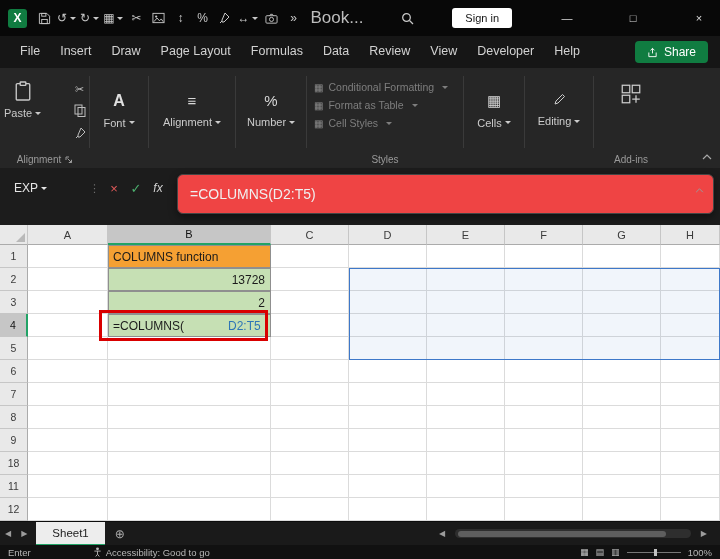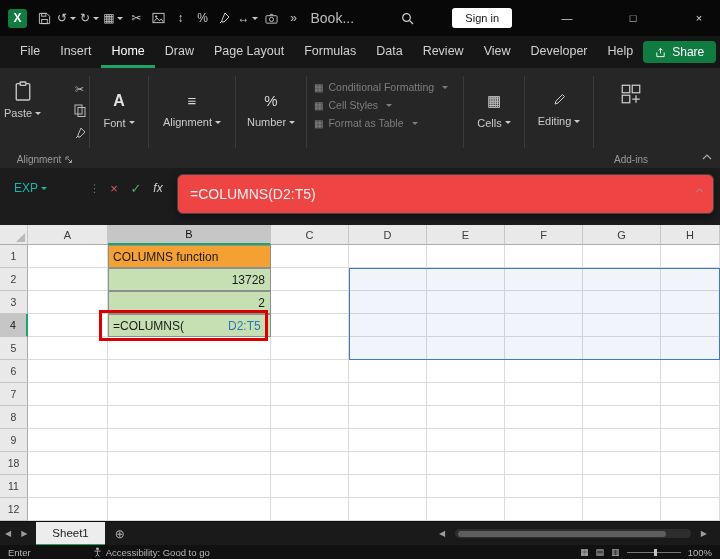--- a/index.html
+++ b/index.html
@@ -6,21 +6,21 @@
 html,body{width:720px;height:559px;}
 body{font-family:"Liberation Sans",sans-serif;background:#000;overflow:hidden;}
 .app{position:relative;width:720px;height:559px;overflow:hidden;background:#1E1E1E;}
 .g::before{content:attr(data-glyph);}
 .car{width:0;height:0;border-left:3px solid transparent;border-right:3px solid transparent;border-top:3.5px solid currentColor;margin-left:3px;display:inline-block;}
 
 
 .titlebar{position:absolute;top:0;left:0;width:720px;height:36px;background:#080808;display:flex;align-items:center;color:#C8C8C8;padding-left:8px;}
 .xlogo{width:19px;height:19px;background:var(--excel-green,#107C41);color:#fff;border-radius:3px;display:flex;align-items:center;justify-content:center;font-size:12px;font-weight:bold;margin-right:6px;}
 .tbi{display:inline-flex;align-items:center;justify-content:center;min-width:18px;height:24px;margin:0 2px;font-size:12px;color:#C8C8C8;}
-.book{font-size:14px;color:#BDBDBD;margin:0 6px;white-space:nowrap;}
+.book{font-size:17px;color:#BDBDBD;margin:0 6px;white-space:nowrap;}
 .tb-right{margin-left:auto;display:flex;align-items:center;height:36px;gap:24px;}
 .signin{background:#FFF;color:#141414;font-size:11px;padding:4px 13px;border-radius:3px;margin:0 10px;white-space:nowrap;}
 .winbtn{width:42px;height:36px;display:flex;align-items:center;justify-content:center;font-size:11px;color:#DCDCDC;}
 
 
 .menubar{position:absolute;top:36px;left:0;width:720px;height:32px;background:#161616;display:flex;align-items:stretch;padding-left:10px;color:#D2D2D2;font-size:12.5px;}
 .mtab{display:flex;align-items:center;padding:0 10px;border-bottom:3px solid transparent;white-space:nowrap;}
 .mtab.active{color:#FFF;border-bottom-color:var(--accent-green,#21A366);}
 .share-btn{margin-left:auto;margin-right:12px;align-self:center;background:var(--excel-green,#107C41);color:#fff;font-size:12px;display:flex;align-items:center;gap:6px;padding:4px 12px;border-radius:4px;white-space:nowrap;}
 
@@ -38,21 +38,21 @@
 .lblrow{display:flex;align-items:center;}
 .w-font{width:52px}.w-align{width:80px}.w-num{width:64px}.w-cells{width:54px}.w-edit{width:62px}
 .styles-col{display:flex;flex-direction:column;gap:6px;padding:9px 4px 0 4px;width:150px;}
 .stylerow{display:flex;align-items:center;gap:5px;font-size:10.5px;color:#7E7E7E;white-space:nowrap;}
 .stylerow .sic{font-size:10px;color:#8A8A8A;font-style:normal;}
 .addins{width:68px;display:flex;flex-direction:column;align-items:center;padding-top:12px;color:#CCC;}
 .collapse{position:absolute;right:8px;bottom:4px;color:#A8A8A8;}
 
 
 .fbar{position:absolute;top:168px;left:0;width:720px;height:57px;background:#1C1C1C;display:flex;align-items:flex-start;padding:6px 6px 0 8px;}
-.namebox{width:78px;height:28px;display:flex;align-items:center;color:#14b8a6;font-size:12px;padding:0 6px;}
+.namebox{width:78px;height:28px;display:flex;align-items:center;color:#e5e5e5;font-size:12px;padding:0 6px;}
 .fb-sep{color:#6E6E6E;font-size:11px;height:28px;display:flex;align-items:center;margin:0 3px;font-style:normal;}
 .fb-btn{width:22px;height:28px;display:flex;align-items:center;justify-content:center;font-size:13px;font-style:normal;}
 .fb-cancel{color:#E25A5A;}
 .fb-enter{color:#4CAF6E;}
 .fb-fx{color:#CFCFCF;font-style:italic;font-size:12px;}
 .fbox{flex:1;height:40px;background:#ef4444;border:1px solid #454545;border-radius:6px;box-shadow:0 3px 8px rgba(0,0,0,.45);margin-left:8px;display:flex;align-items:center;padding:0 12px;color:#F0F0F0;font-size:14px;position:relative;}
 .fbox .expand{position:absolute;right:9px;top:5px;color:#9a9a9a;}
 
 
 .sheet{position:absolute;top:225px;left:0;width:720px;height:296px;background:#FFF;}
@@ -156,21 +156,20 @@
       <span class="signin">Sign in</span>
       <span class="winbtn g" data-glyph="—"></span>
       <span class="winbtn g" data-glyph="□"></span>
       <span class="winbtn g" data-glyph="×"></span>
     </div>
   </div>
 
   <div class="menubar">
     <div class="mtab">File</div>
     <div class="mtab">Insert</div>
-    <div class="mtab active">Home</div>
     <div class="mtab">Draw</div>
     <div class="mtab">Page Layout</div>
     <div class="mtab">Formulas</div>
     <div class="mtab">Data</div>
     <div class="mtab">Review</div>
     <div class="mtab">View</div>
     <div class="mtab">Developer</div>
     <div class="mtab">Help</div>
     <div class="share-btn">
       <svg width="11" height="11" viewBox="0 0 12 12" fill="none" stroke="#fff">
@@ -237,29 +236,32 @@
     <div class="vdiv"></div>
     <div class="rgroup">
       <div class="styles-col">
         <div class="stylerow">
             <span class="sic g" data-glyph="▦"></span>
             <span>Conditional Formatting</span>
             <span class="car"></span>
           </div>
         <div class="stylerow">
             <span class="sic g" data-glyph="▦"></span>
-            <span>Cell Styles</span>
+            <span>Format as Table</span>
             <span class="car"></span>
           </div>
         <div class="stylerow">
             <span class="sic g" data-glyph="▦"></span>
-            <span>Format as Table</span>
+            <span>Cell Styles</span>
             <span class="car"></span>
           </div>
       </div>
+      <div class="glabel">
+          <span>Styles</span>
+        </div>
     </div>
     <div class="vdiv"></div>
     <div class="rgroup collbtn w-cells">
       <span class="bigic g" data-glyph="▦"></span>
       <span class="lblrow">
           <span>Cells</span>
           <span class="car"></span>
         </span>
     </div>
     <div class="vdiv"></div>

